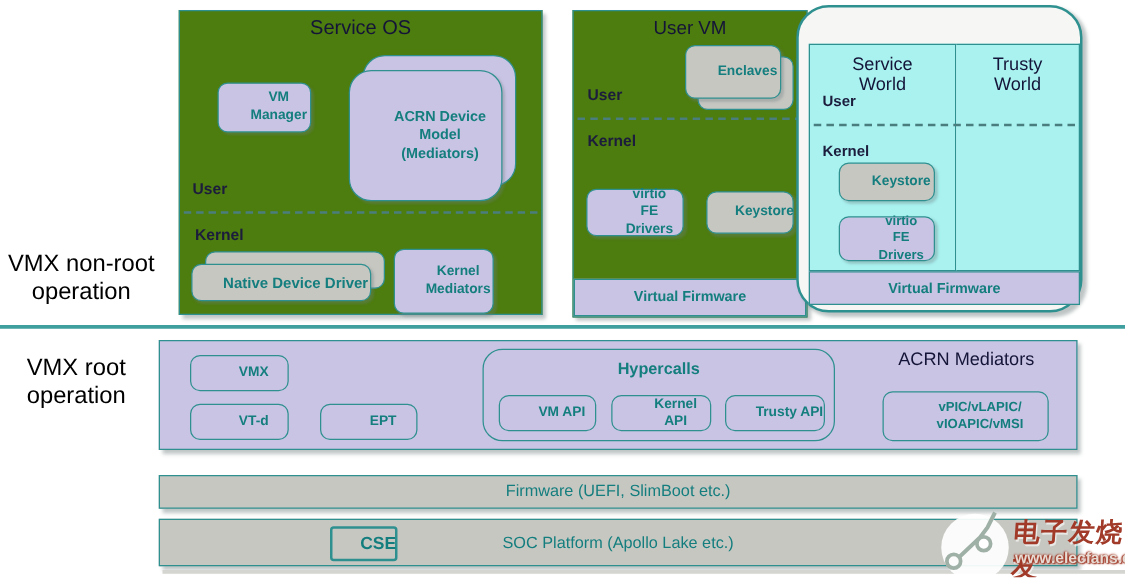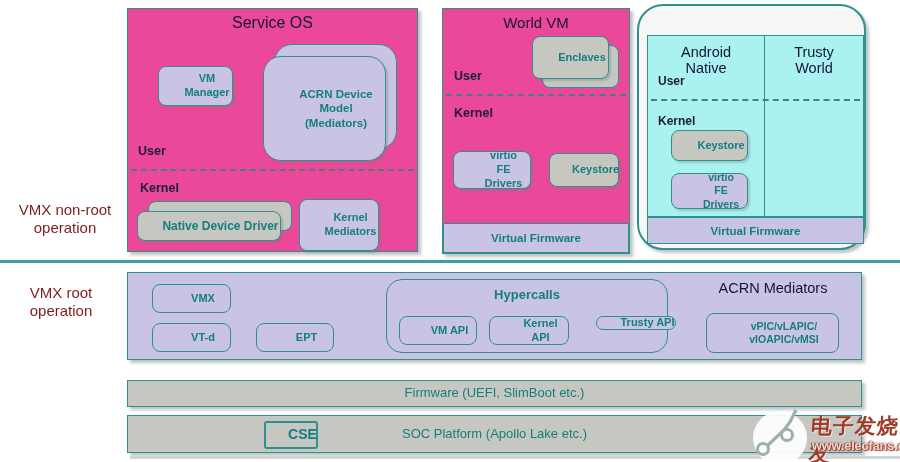--- a/index.html
+++ b/index.html
@@ -1,41 +1,41 @@
 <!DOCTYPE html>
 <html><head>
 <meta charset="utf-8">
 <style>
   html,body{margin:0;padding:0;background:#ffffff;}
   .stage{position:relative;width:900px;height:462px;background:#ffffff;overflow:hidden;
          font-family:"Liberation Sans", sans-serif;}
   .abs{position:absolute;box-sizing:border-box;}
   
-  .panel{position:absolute;box-sizing:border-box;background:#ec4899;border:1.8px solid #2f9090;
-         box-shadow:3px 3px 3px rgba(110,125,125,.45);}
+  .panel{position:absolute;box-sizing:border-box;background:#4d7c0f;border:1.8px solid #2f9090;
+         box-shadow:3px 3px 3px rgba(110,125,125,.45);margin-left:16px;}
   .panel-title{position:absolute;left:0;right:0;top:5px;text-align:center;color:#141438;font-size:16px;}
   .inner-label{position:absolute;color:#1c1c3c;font-size:12.5px;font-weight:600;}
   .dash{position:absolute;border-top:2px dashed #4a7d7d;height:0;}
   
   .chip{position:absolute;box-sizing:border-box;display:flex;align-items:center;justify-content:center;
         text-align:center;border:1.7px solid #2f9090;border-radius:8px;font-weight:bold;
         color:#147e7e;font-size:11px;line-height:1.25;box-shadow:2px 2px 2px rgba(110,125,125,.35);padding-left:23px;}
   .lav{background:#c9c4e4;}
   .gray{background:#c7c7c2;}
   .noshadow{box-shadow:none;}
   .biground{border-radius:18px;}
   .back{box-shadow:none;}
   
   .vf{position:absolute;box-sizing:border-box;background:#c9c4e4;border:1.5px solid #2f9090;
       display:flex;align-items:center;justify-content:center;color:#147e7e;
       font-weight:bold;font-size:11.5px;}
   
   .band{position:absolute;box-sizing:border-box;border:1.8px solid #2f9090;
         box-shadow:3px 3px 3px rgba(110,125,125,.45);}
-  .side-label{position:absolute;text-align:center;color:#7f1d1d;font-size:15px;line-height:1.18;}
+  .side-label{position:absolute;text-align:center;color:#000000;font-size:19px;line-height:1.18;}
   .bar-text{position:absolute;left:0;right:0;text-align:center;color:#147e7e;font-size:13px;}
   
   .wm-brand{position:absolute;color:#a13a28;font-weight:bold;font-size:21px;letter-spacing:1px;
             transform:skewX(-4deg);text-shadow:1px 1px 0 rgba(255,255,255,.6);}
   .wm-url{position:absolute;color:#e7dcd4;font-weight:bold;font-size:12.5px;
           text-shadow:0 0 2px #a13a28,1px 1px 1px #a13a28,-1px 0 1px #a13a28;}
 </style>
 </head>
 <body>
 
@@ -69,21 +69,21 @@
     <div class="dash" style="left:3px;right:3px;top:160px;"></div>
     <div class="inner-label" style="left:12px;top:172px;">Kernel</div>
 
     <div class="chip gray back" style="left:20px;top:192px;width:144px;height:30px;"></div>
     <div class="chip gray" style="left:9px;top:202px;width:144px;height:30px;font-size:12px;">Native Device Driver</div>
 
     <div class="chip lav" style="left:171px;top:190px;width:80px;height:52px;">Kernel Mediators</div>
   </div>
 
   <div class="panel" style="left:442px;top:8px;width:188px;height:246px;">
-    <div class="panel-title" style="font-size:15px;">World VM</div>
+    <div class="panel-title" style="font-size:15px;">User VM</div>
 
     <div class="chip gray back" style="left:99px;top:36px;width:77px;height:43px;"></div>
     <div class="chip gray" style="left:89px;top:27px;width:77px;height:43px;">Enclaves</div>
 
     <div class="inner-label" style="left:11px;top:60px;">User</div>
     <div class="dash" style="left:3px;right:3px;top:85px;"></div>
     <div class="inner-label" style="left:11px;top:97px;">Kernel</div>
 
     <div class="chip lav" style="left:10px;top:142px;width:78px;height:38px;">
       <div>
@@ -93,21 +93,21 @@
     </div>
     <div class="chip gray" style="left:106px;top:144px;width:70px;height:34px;">Keystore</div>
 
     <div class="vf" style="left:0;right:0;bottom:0;height:30px;">Virtual Firmware</div>
   </div>
 
   <div class="abs" style="left:637px;top:4px;width:229px;height:246px;background:#f6f6f4;border:2px solid #2f9090;border-radius:26px;box-shadow:3px 3px 3px rgba(110,125,125,.45);">
 
     <div class="abs" style="left:8px;top:29px;width:118px;height:182px;background:#a9f2f0;border:1.6px solid #2f9090;">
       <div class="abs" style="left:0;right:0;top:8px;text-align:center;color:#141438;font-size:14.5px;">
-        <div style="max-width:80px;margin:0 auto;">Android Native</div>
+        <div style="max-width:80px;margin:0 auto;">Service World</div>
       </div>
       <div class="inner-label" style="left:10px;top:38px;font-size:12px;">User</div>
       <div class="inner-label" style="left:10px;top:78px;font-size:12px;">Kernel</div>
       <div class="chip gray" style="left:23px;top:94px;width:77px;height:31px;">Keystore</div>
       <div class="chip lav" style="left:23px;top:137px;width:77px;height:36px;font-size:10.5px;">
         <div>
           <span>virtio</span><br>
           <span>FE Drivers</span>
         </div>
       </div>
@@ -127,21 +127,21 @@
     <div class="abs" style="left:545px;top:7px;width:200px;text-align:center;color:#141438;font-size:14.5px;">ACRN Mediators</div>
 
     <div class="chip lav noshadow" style="left:24px;top:11px;width:79px;height:29px;">VMX</div>
     <div class="chip lav noshadow" style="left:24px;top:50px;width:79px;height:29px;">VT-d</div>
     <div class="chip lav noshadow" style="left:128px;top:50px;width:78px;height:29px;">EPT</div>
 
     <div class="abs" style="left:258px;top:6px;width:282px;height:74px;border:1.8px solid #2f9090;border-radius:16px;">
       <div class="abs" style="left:0;right:0;top:7px;text-align:center;color:#147e7e;font-weight:bold;font-size:13px;">Hypercalls</div>
       <div class="chip lav noshadow" style="left:12px;top:36px;width:78px;height:29px;">VM API</div>
       <div class="chip lav noshadow" style="left:102px;top:36px;width:80px;height:29px;">Kernel API</div>
-      <div class="chip lav noshadow" style="left:209px;top:36px;width:80px;height:14px;">Trusty API</div>
+      <div class="chip lav noshadow" style="left:193px;top:36px;width:80px;height:29px;">Trusty API</div>
     </div>
 
     <div class="chip lav noshadow" style="left:578px;top:40px;width:133px;height:40px;font-size:10.5px;">
       <div>
         <span>vPIC/vLAPIC/</span><br>
         <span>vIOAPIC/vMSI</span>
       </div>
     </div>
   </div>
 

